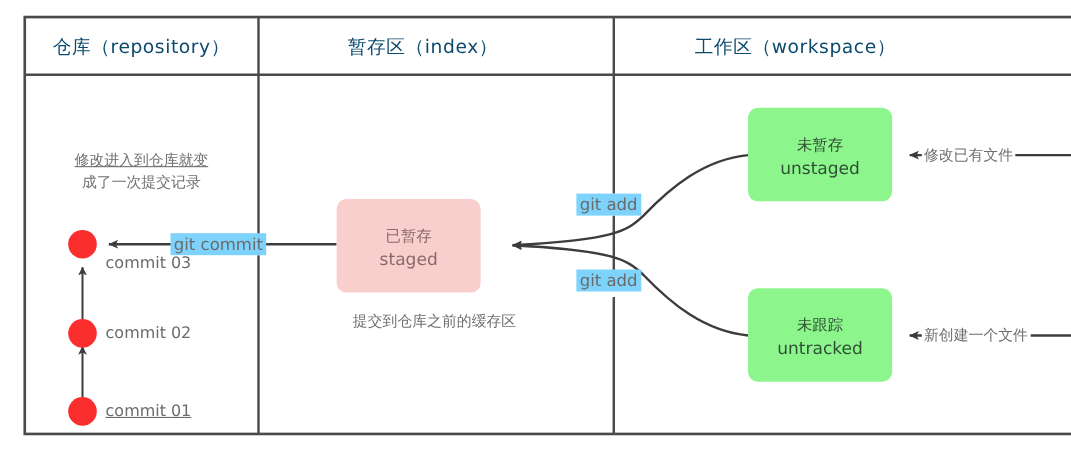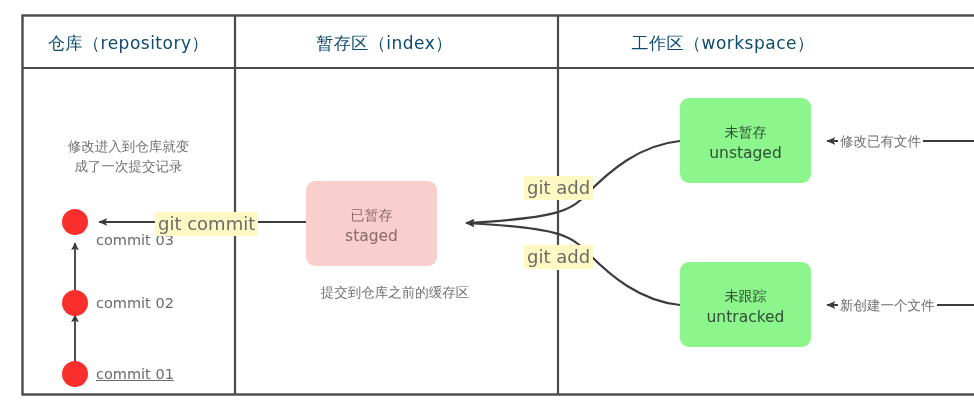--- a/index.html
+++ b/index.html
@@ -34,23 +34,23 @@
     font-size: 17px;
     color: #0c4a6e;
     letter-spacing: 0.5px;
   }
   .note-label {
     font-size: 13.5px;
     color: #6f6f6f;
     text-align: center;
   }
   .cmd-label {
-    font-size: 18px;
+    font-size: 15px;
     color: #6b6b6b;
-    background: #fef9c3;
+    background: #7dd3fc;
     padding: 0 3px;
   }
   .commit-label {
     font-size: 14.5px;
     color: #6b6b6b;
   }
   .box-label {
     position: absolute;
     text-align: center;
     line-height: 1.45;
@@ -131,21 +131,21 @@
       <line x1="1012" y1="305" x2="827" y2="305" stroke="#3c3c3c" stroke-width="2.2" marker-end="url(#arrowhead)"></line>
     </g>
   </svg>
 
   <div class="lbl hdr-label" style="left:22px; top:32px; width:213px; text-align:center;">仓库（repository）</div>
 
   <div class="lbl hdr-label" style="left:235px; top:32px; width:299px; text-align:center;">暂存区（index）</div>
 
   <div class="lbl hdr-label" style="left:558px; top:32px; width:330px; text-align:center;">工作区（workspace）</div>
 
-  <div class="lbl note-label" style="left:22px; top:137px; width:213px;">修改进入到仓库就变</div>
+  <div class="lbl note-label" style="left:22px; top:137px; width:213px;text-decoration:underline;">修改进入到仓库就变</div>
   <div class="lbl note-label" style="left:22px; top:157px; width:213px;">成了一次提交记录</div>
 
   <div class="lbl commit-label" style="left:96px; top:231px;">commit  03</div>
   <div class="lbl commit-label" style="left:96px; top:294px;">commit  02</div>
   <div class="lbl commit-label" style="left:96px; top:365px;text-decoration:underline;">commit  01</div>
 
   <div class="lbl cmd-label" style="left:155px; top:212px;">git commit</div>
 
   <div class="lbl cmd-label" style="left:524px; top:176px;">git add</div>
   <div class="lbl cmd-label" style="left:524px; top:245px;">git add</div>

